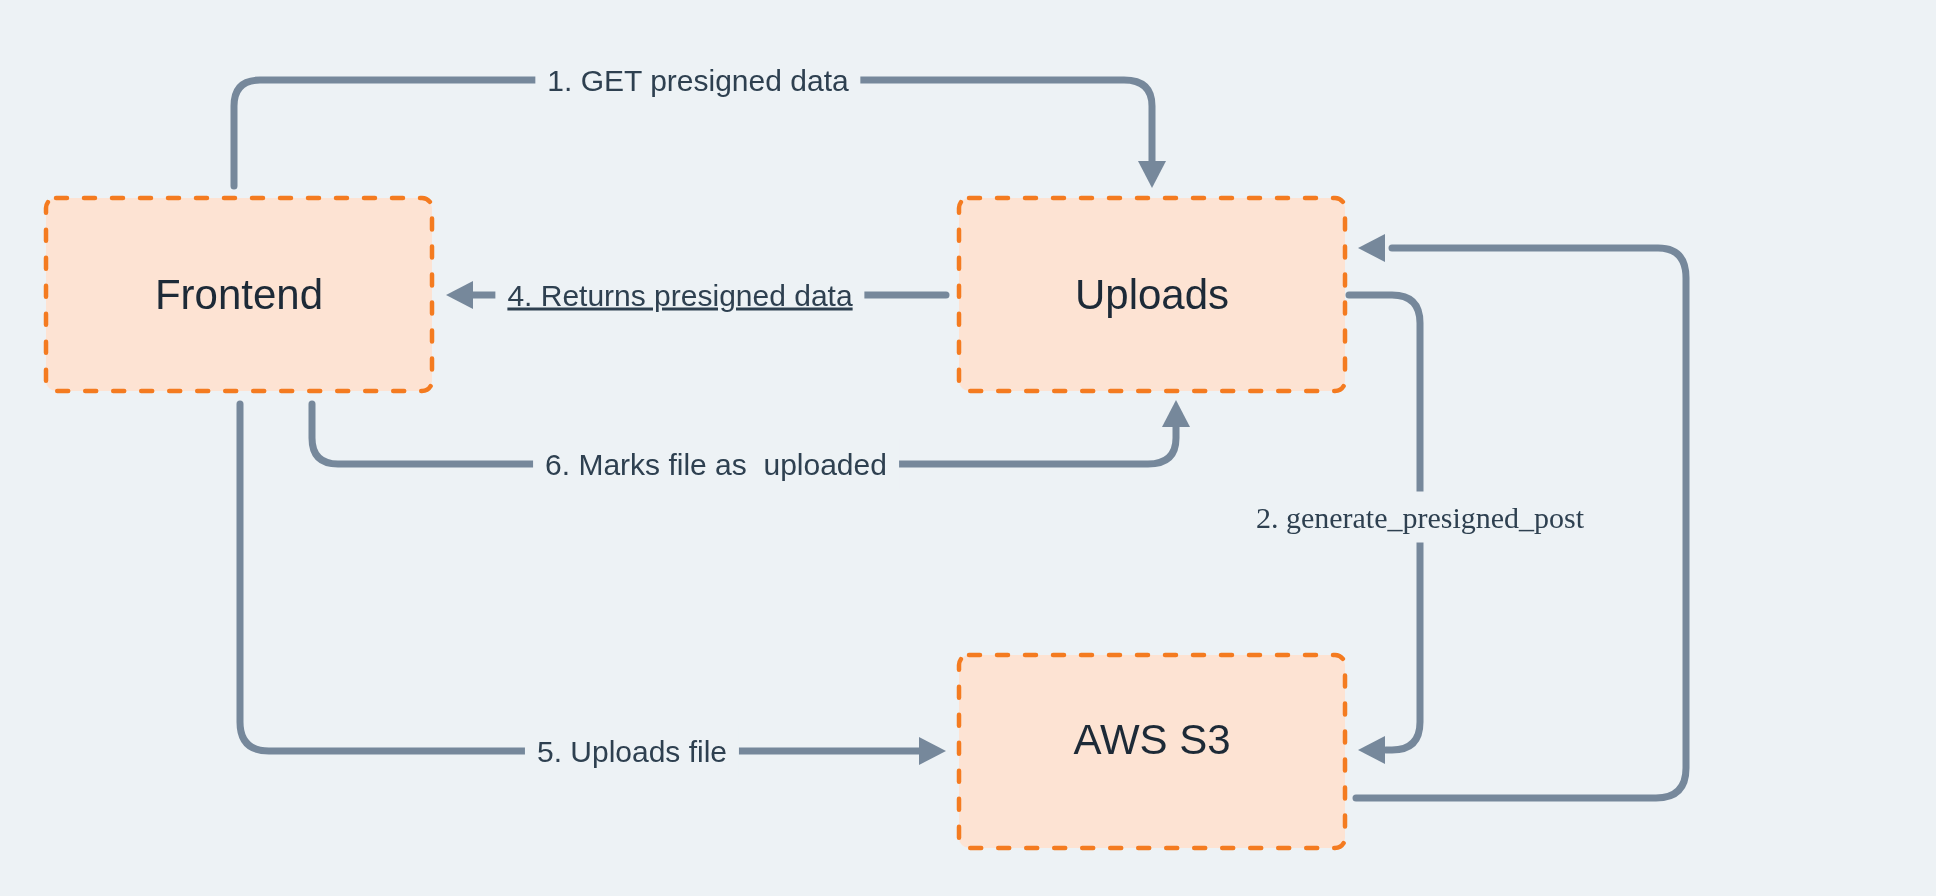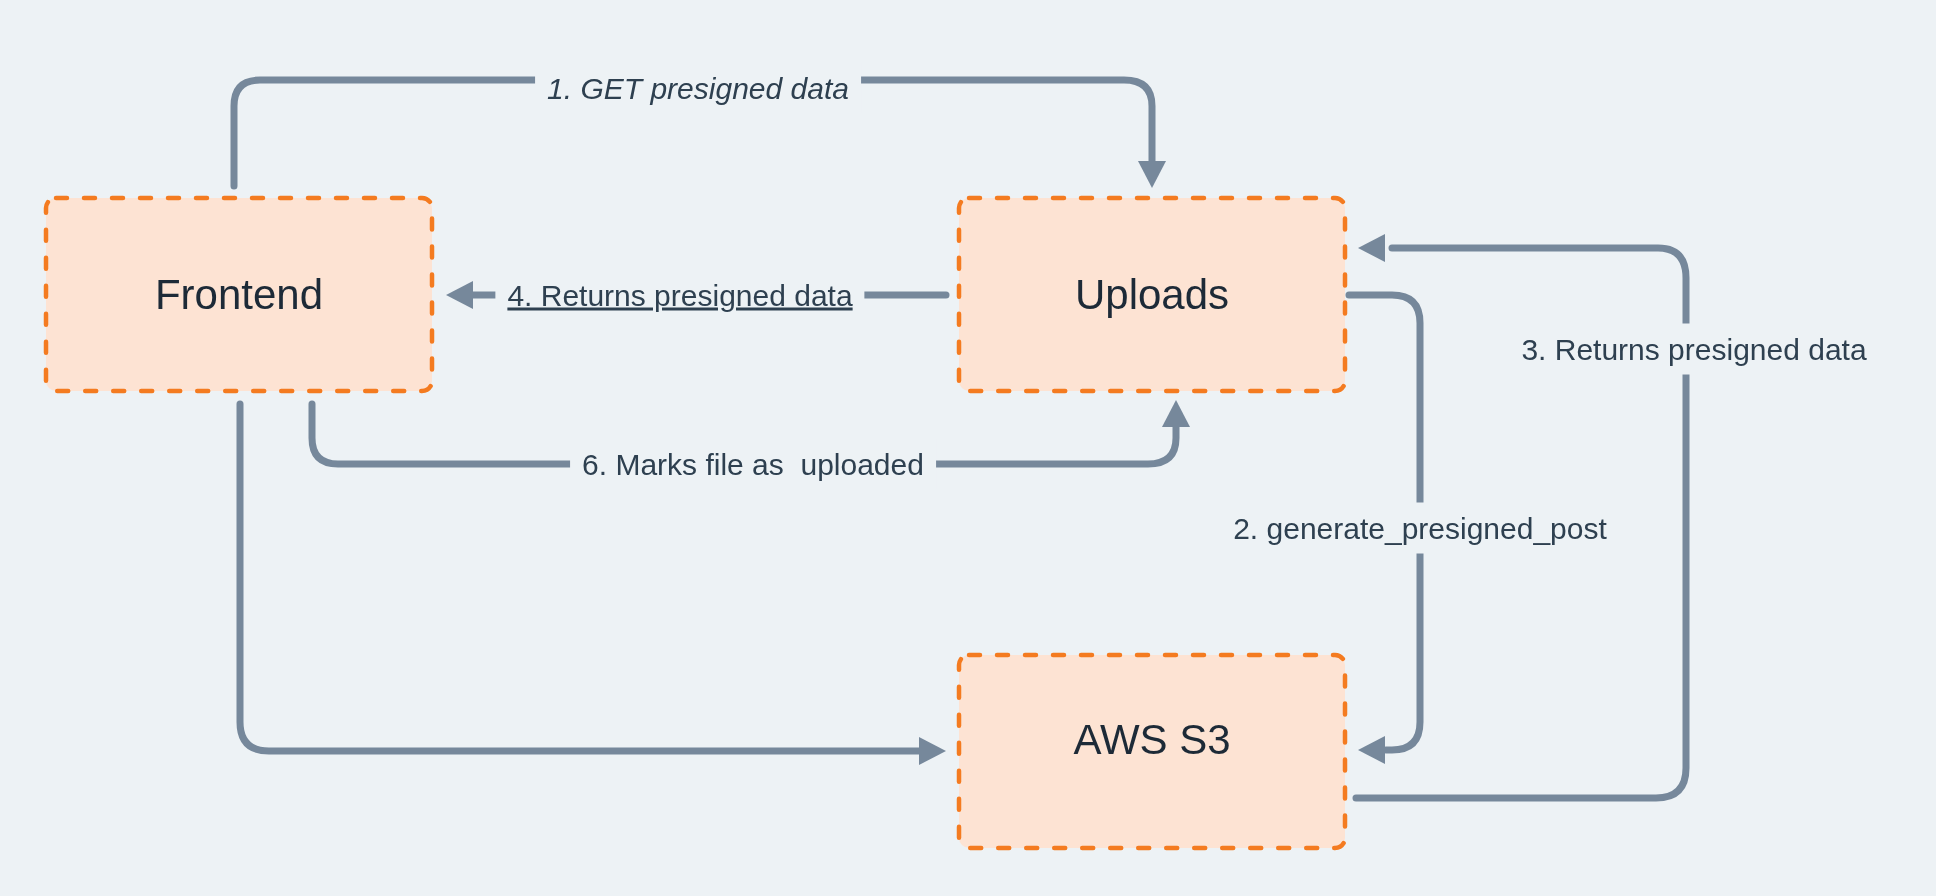--- a/index.html
+++ b/index.html
@@ -67,19 +67,19 @@
 
     <rect class="node" x="46" y="198" width="386" height="193" rx="10"></rect>
     <rect class="node" x="959" y="198" width="386" height="193" rx="10"></rect>
     <rect class="node" x="959" y="655" width="386" height="193" rx="10"></rect>
   </svg>
 
   <div class="lbl node-lbl" style="left:239px;top:295px;">Frontend</div>
   <div class="lbl node-lbl" style="left:1152px;top:295px;">Uploads</div>
   <div class="lbl node-lbl" style="left:1152px;top:740px;">AWS S3</div>
 
-  <div class="lbl edge-lbl" style="left:698px;top:88px;font-style:italic;">1. GET presigned data</div>
-  <div class="lbl edge-lbl" style="left:1420px;top:528px;">2. generate_presigned_post</div>
-  <div class="lbl edge-lbl" style="left:1694px;top:349px;">3. Returns presigned data</div>
+  <div class="lbl edge-lbl" style="left:698px;top:80px;">1. GET presigned data</div>
+  <div class="lbl edge-lbl" style="left:1420px;top:517px;font-family:Liberation Serif, serif;">2. generate_presigned_post</div>
   <div class="lbl edge-lbl" style="left:680px;top:295px;text-decoration:underline;">4. Returns presigned data</div>
-  <div class="lbl edge-lbl" style="left:753px;top:464px;">6. Marks file as  uploaded</div>
+  <div class="lbl edge-lbl" style="left:632px;top:751px;">5. Uploads file</div>
+  <div class="lbl edge-lbl" style="left:716px;top:464px;">6. Marks file as  uploaded</div>
 
 </div>
 
 </body></html>

